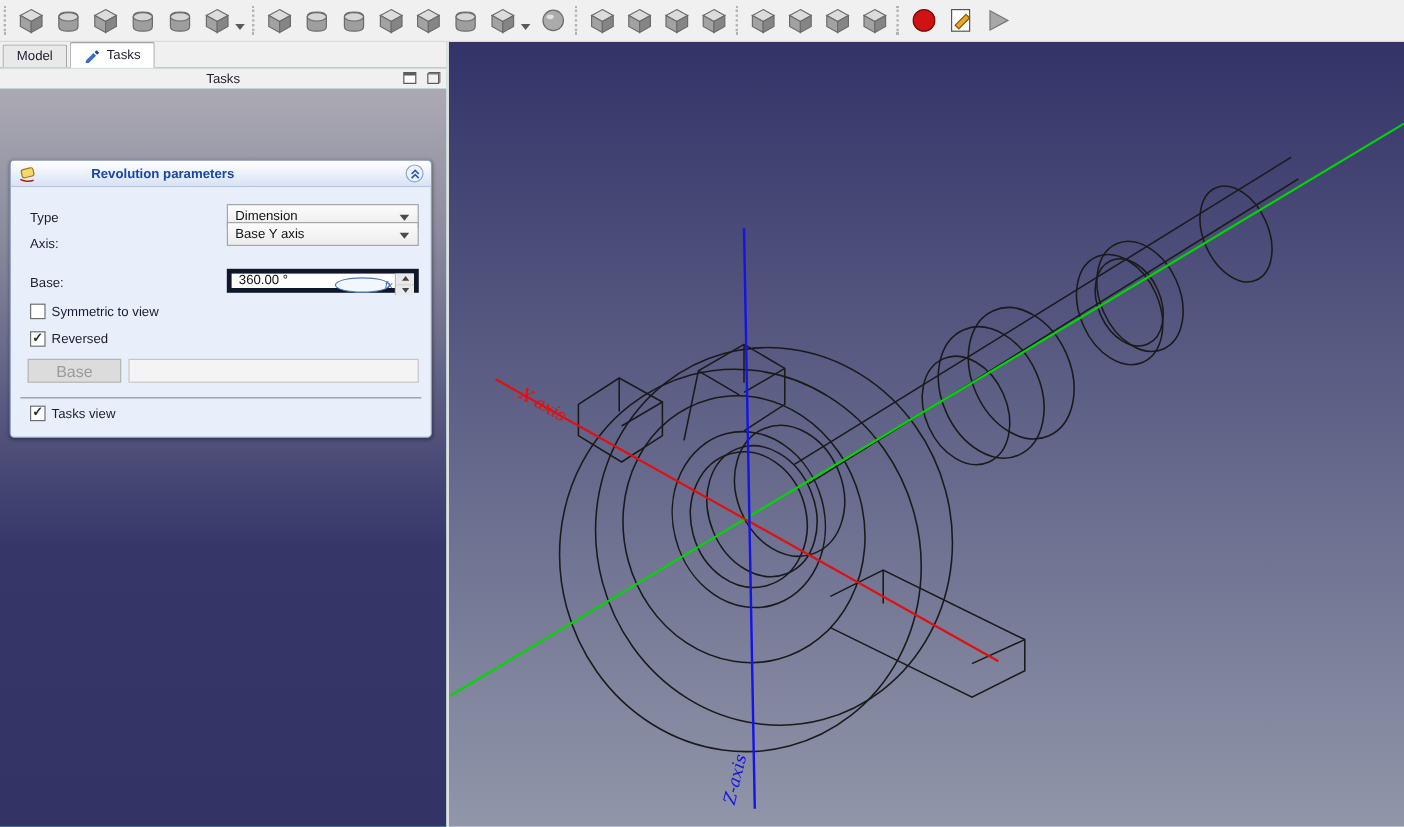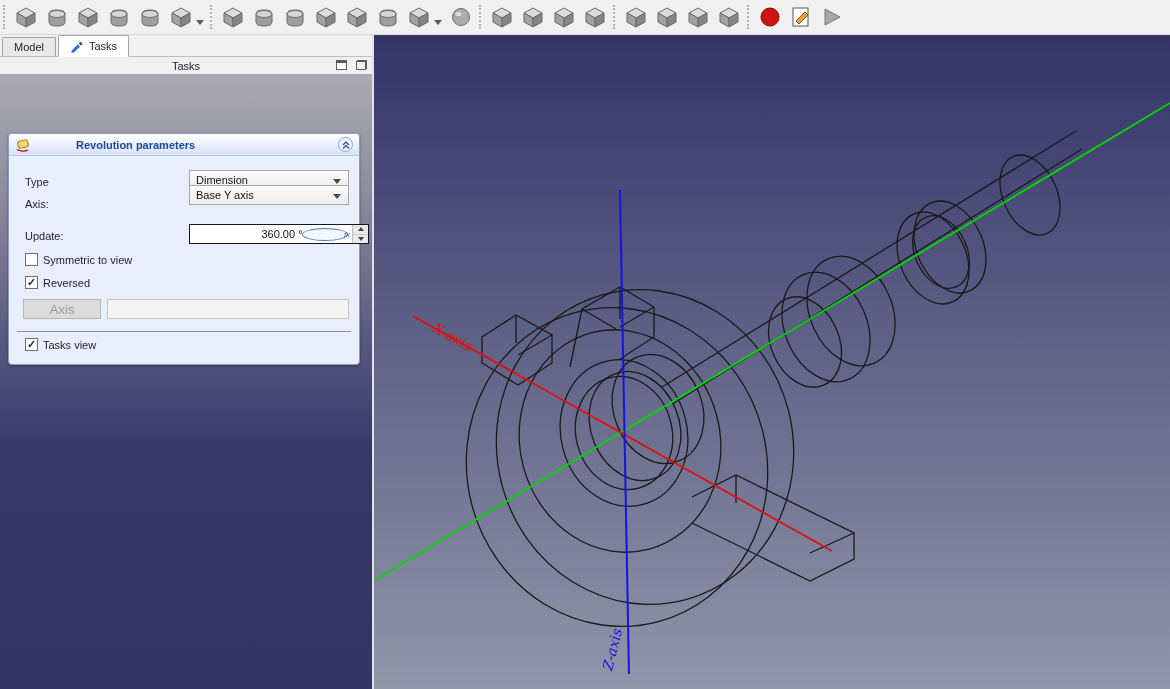--- a/index.html
+++ b/index.html
@@ -116,23 +116,23 @@
     display:flex; align-items:center; padding:0 20px 0 6px;
     color:#111;
   }
   .combo::after {
     content:""; position:absolute; right:7px; top:8px;
     width:0; height:0;
     border-left:4px solid transparent; border-right:4px solid transparent;
     border-top:5px solid #4a4a4a;
   }
   .spin {
-    position:absolute; left:180px; width:180px; height:20px;
-    background:#ffffff; border:1px solid #0f172a;
-    display:flex; align-items:center; padding-left:6px; color:#111;justify-content:center;
+    position:absolute; left:180px; width:160px; height:20px;
+    background:#ffffff; border:4px solid #0f172a;
+    display:flex; align-items:center; padding-left:6px; color:#111;
   }
   .fx-badge {
     position:absolute; right:20px; top:3px;
     width:13px; height:13px; border-radius:50%;
     border:1px solid #4a7ab5; color:#3567a8;
     font-size:8px; font-style:italic;
     display:flex; align-items:center; justify-content:center;
     background:#f2f7fd;
     padding-left:44px;
   }
@@ -403,41 +403,41 @@
     <span class="g-label" style="top:38px">Type</span>
     <div class="combo" style="top:36px">
       <span>Dimension</span>
     </div>
 
     <span class="g-label" style="top:60px">Axis:</span>
     <div class="combo" style="top:51px">
       <span>Base Y axis</span>
     </div>
 
-    <span class="g-label" style="top:92px">Update:</span>
+    <span class="g-label" style="top:92px">Base:</span>
     <div class="spin" style="top:90px">
       <span>360.00 °</span>
       <span class="fx-badge">fx</span>
       <span class="spinner">
         <span class="spin-up"></span>
         <span class="spin-down"></span>
       </span>
     </div>
 
     <div class="cb-row" style="top:119px">
       <span class="cb"></span>
       <span>Symmetric to view</span>
     </div>
 
     <div class="cb-row" style="top:142px">
       <span class="cb">✓</span>
       <span>Reversed</span>
     </div>
 
-    <button class="btn-face">Axis</button>
+    <button class="btn-face">Base</button>
     <div class="face-input"></div>
 
     <div class="g-sep"></div>
 
     <div class="cb-row" style="top:204px">
       <span class="cb">✓</span>
       <span>Tasks view</span>
     </div>
   </div>
 </div>

